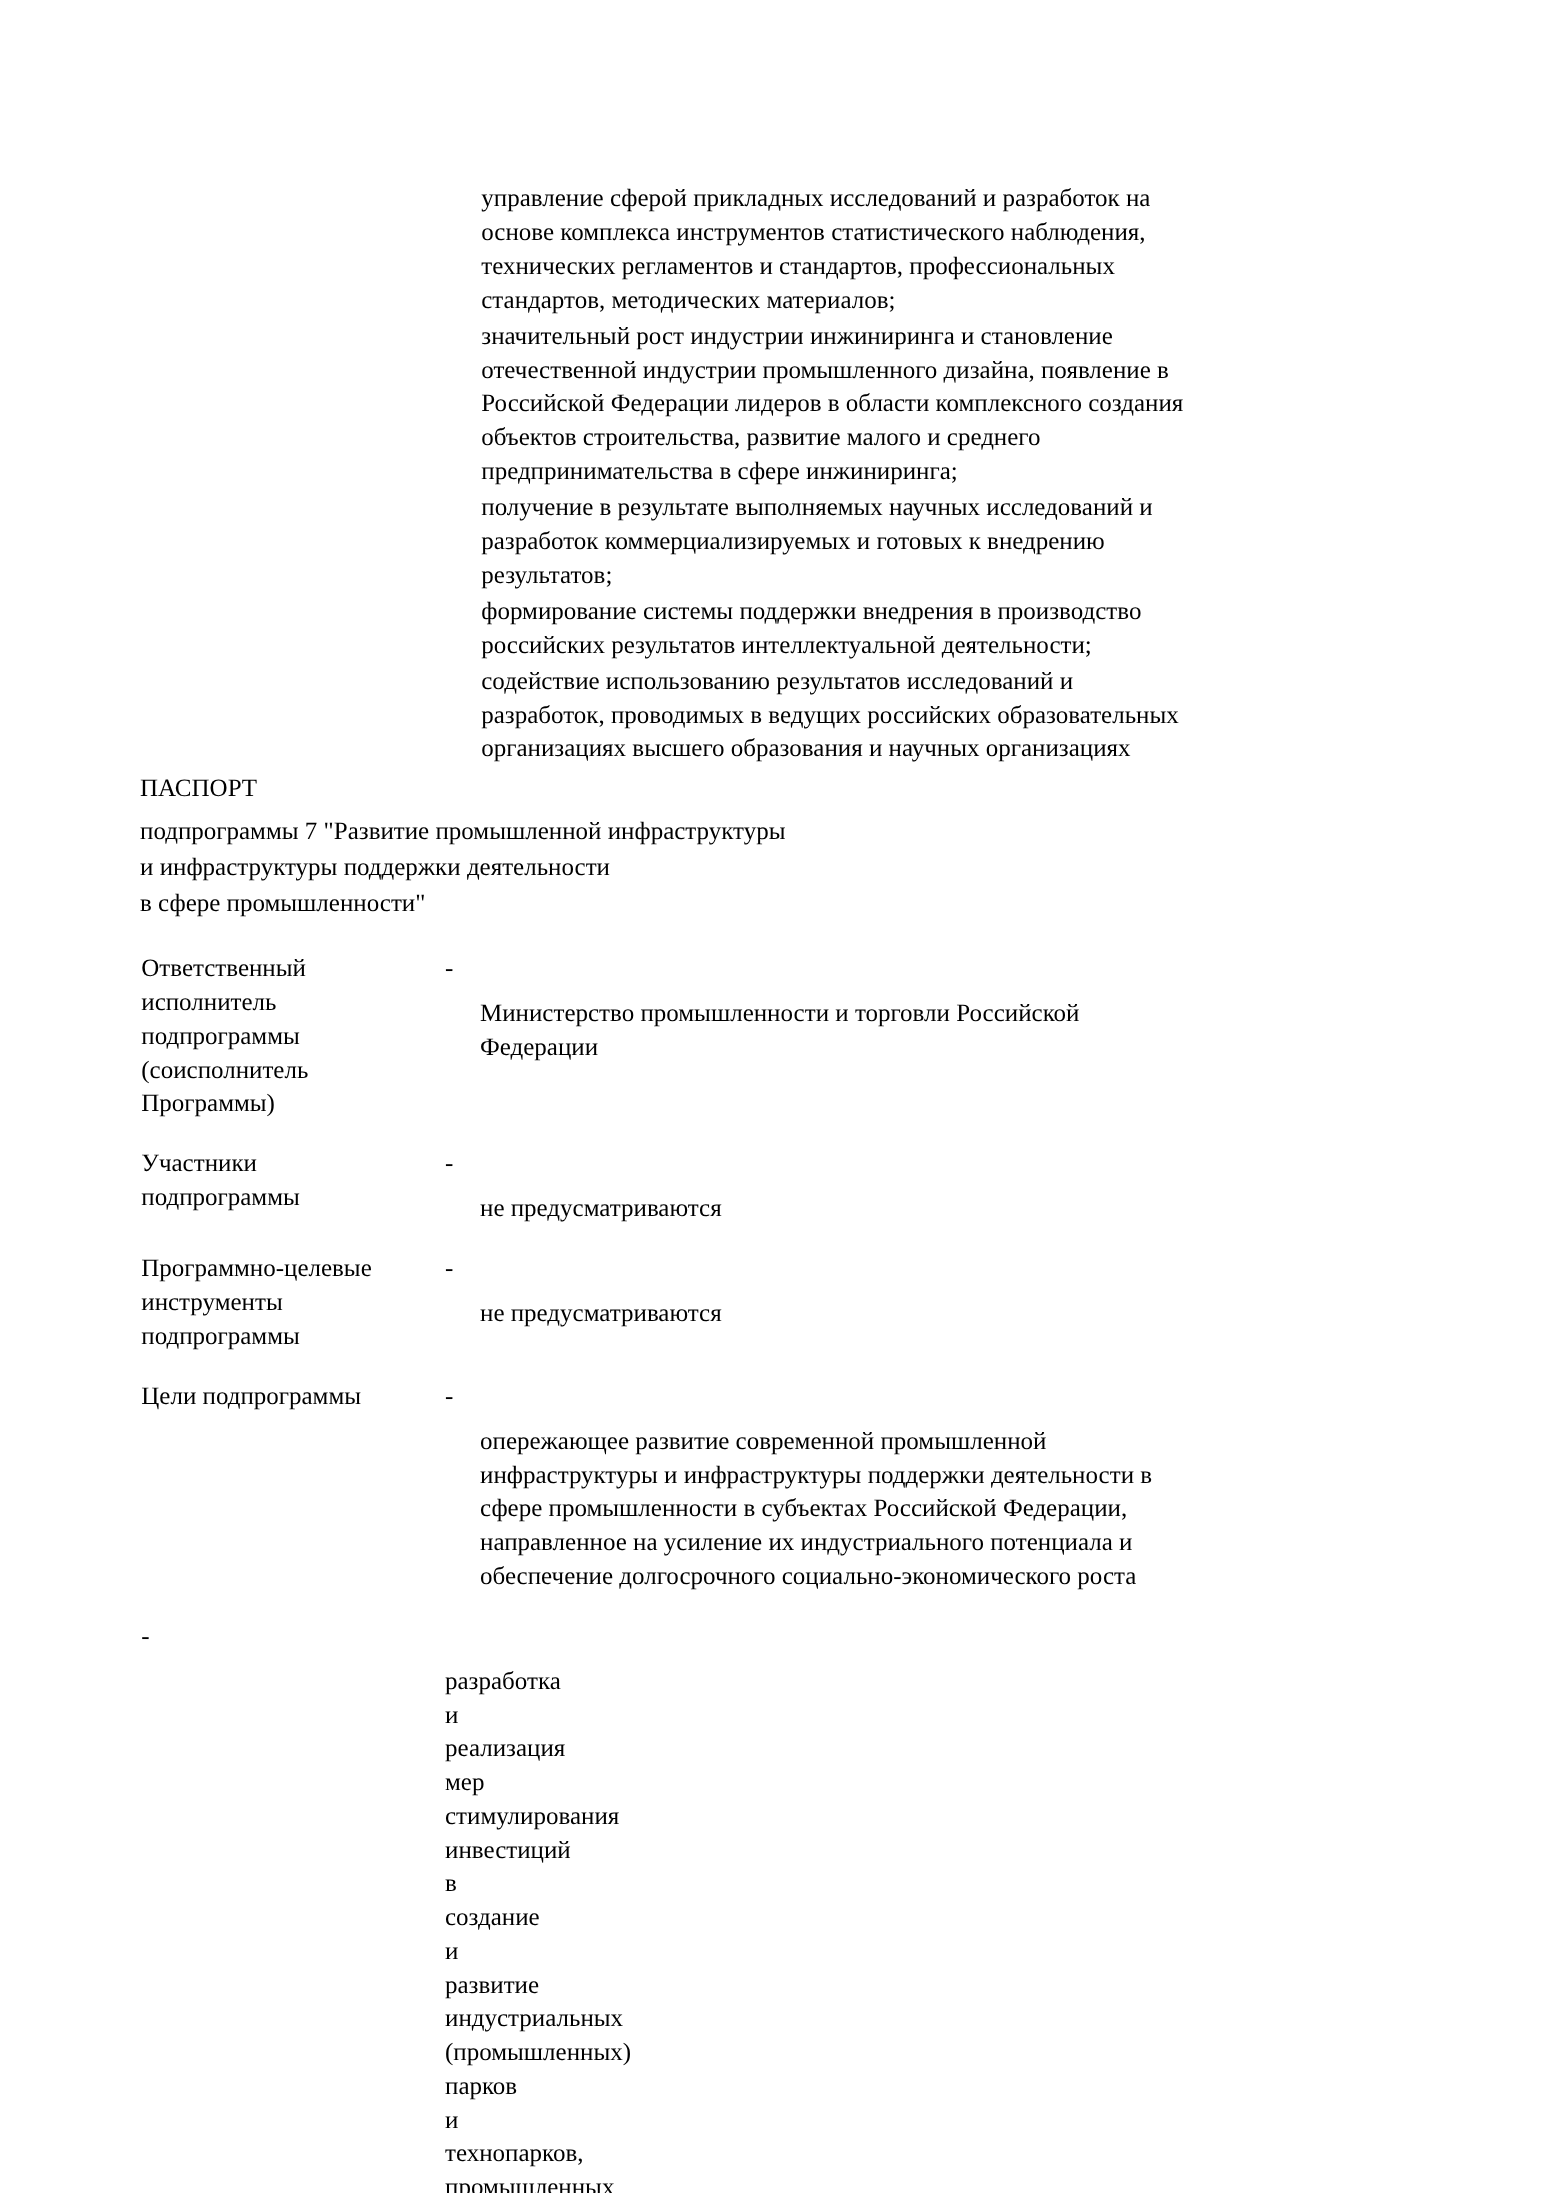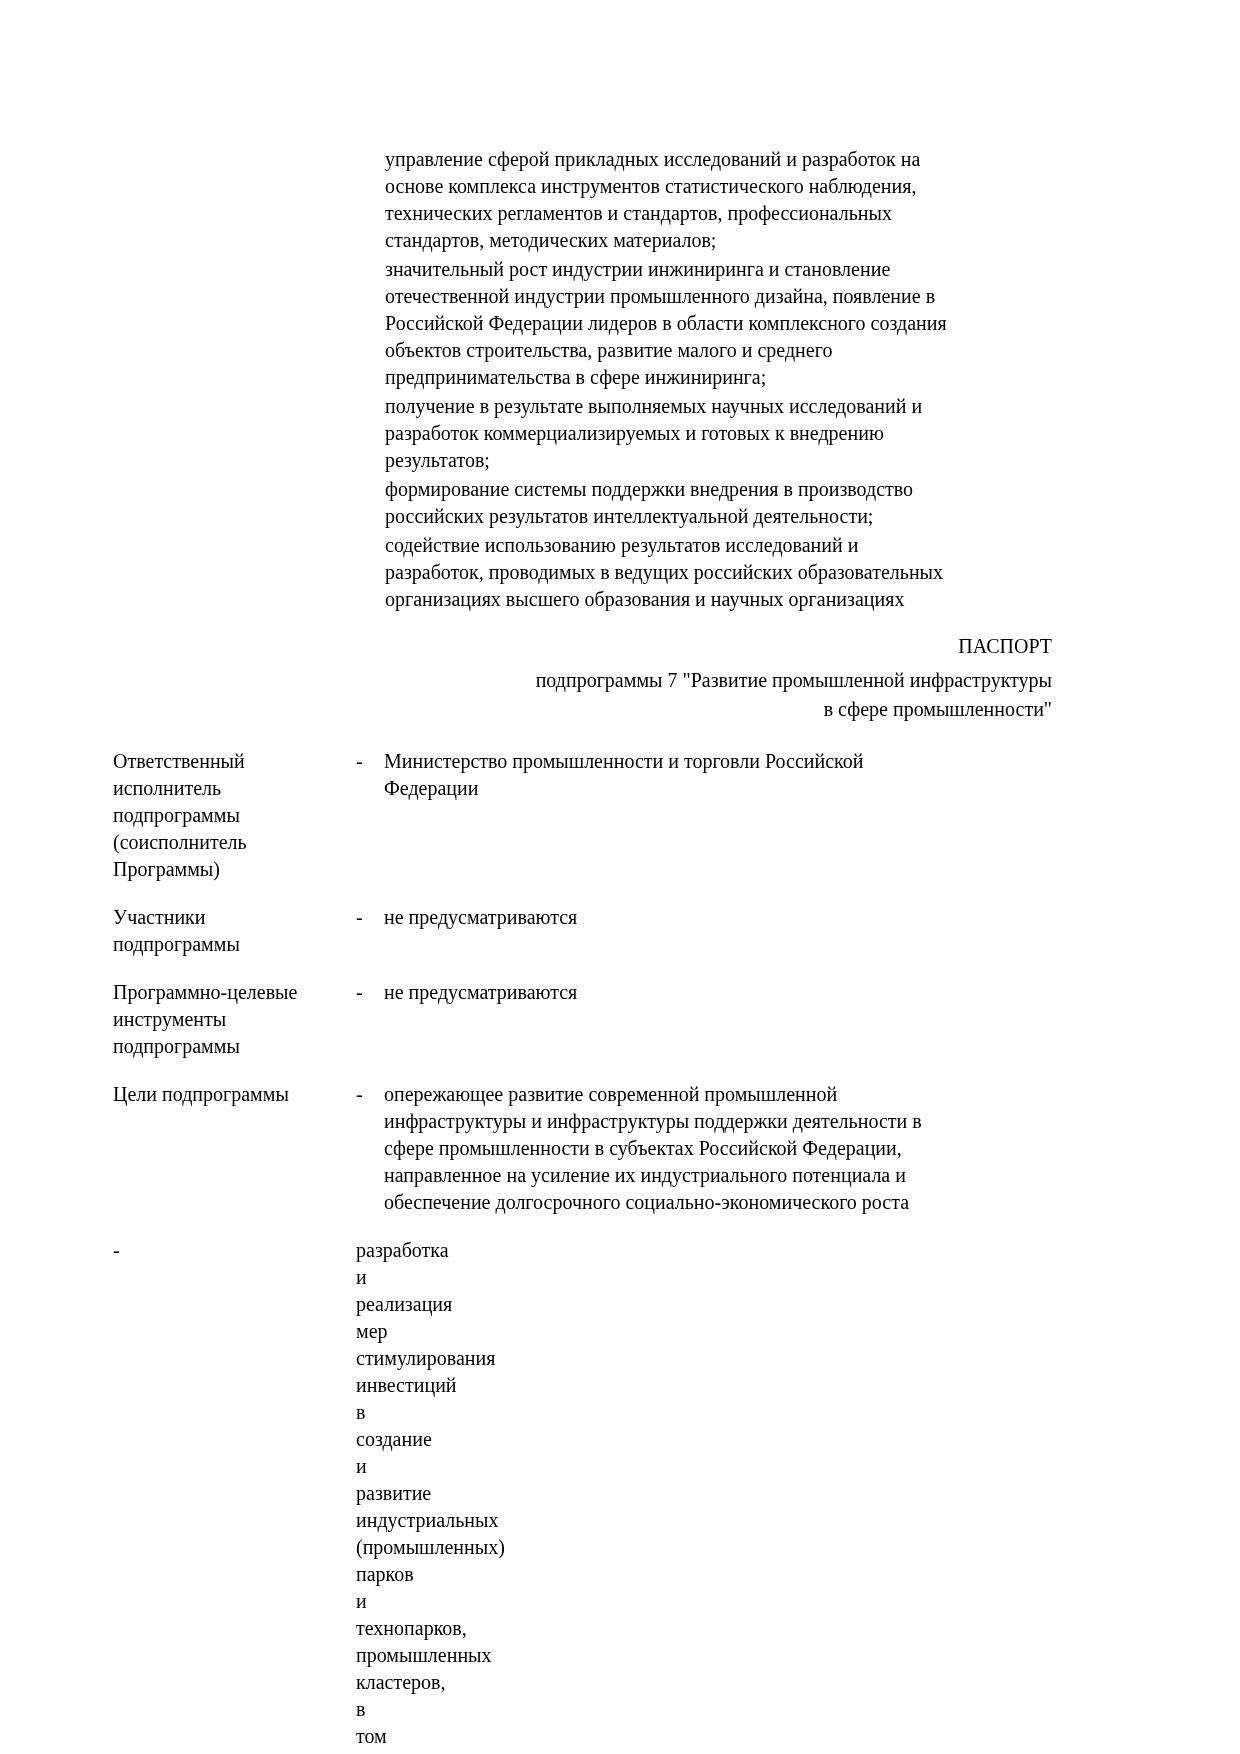--- a/index.html
+++ b/index.html
@@ -20,50 +20,51 @@
     left: 107px;
     top: 141px;
     width: 946px;
   }
   .intro {
     margin-left: 273px;
     width: 567px;
   }
   .intro p { margin: 0; }
   .heading {
-    margin-top: 16px;
-    text-align: right;
+    margin-top: 1px;
+    text-align: left;
   }
   .heading .title { margin-bottom: 5px; }
   .rows { margin-top: 20px; }
   .row {
     display: grid;
     grid-template-columns: 243px 28px 1fr;
     margin-bottom: 17px;
   }
   .row-label { padding-right: 45px; }
-  .row-value { max-width: 570px; }
+  .row-value { max-width: 570px; margin-top: 36px; }
 </style>
 </head>
 <body>
 
 <div class="page">
   <div class="content">
 
     <div class="intro">
       <p>управление сферой прикладных исследований и разработок на основе комплекса инструментов статистического наблюдения, технических регламентов и стандартов, профессиональных стандартов, методических материалов;</p>
       <p>значительный рост индустрии инжиниринга и становление отечественной индустрии промышленного дизайна, появление в Российской Федерации лидеров в области комплексного создания объектов строительства, развитие малого и среднего предпринимательства в сфере инжиниринга;</p>
       <p>получение в результате выполняемых научных исследований и разработок коммерциализируемых и готовых к внедрению результатов;</p>
       <p>формирование системы поддержки внедрения в производство российских результатов интеллектуальной деятельности;</p>
       <p>содействие использованию результатов исследований и разработок, проводимых в ведущих российских образовательных организациях высшего образования и научных организациях</p>
     </div>
 
     <div class="heading">
       <div class="title">ПАСПОРТ</div>
       <div>подпрограммы 7 "Развитие промышленной инфраструктуры</div>
+      <div>и инфраструктуры поддержки деятельности</div>
       <div>в сфере промышленности"</div>
     </div>
 
     <div class="rows">
 
       <div class="row">
         <div class="row-label">Ответственный исполнитель подпрограммы (соисполнитель Программы)</div>
         <div class="row-dash">-</div>
         <div class="row-value">Министерство промышленности и торговли Российской Федерации</div>
       </div>

